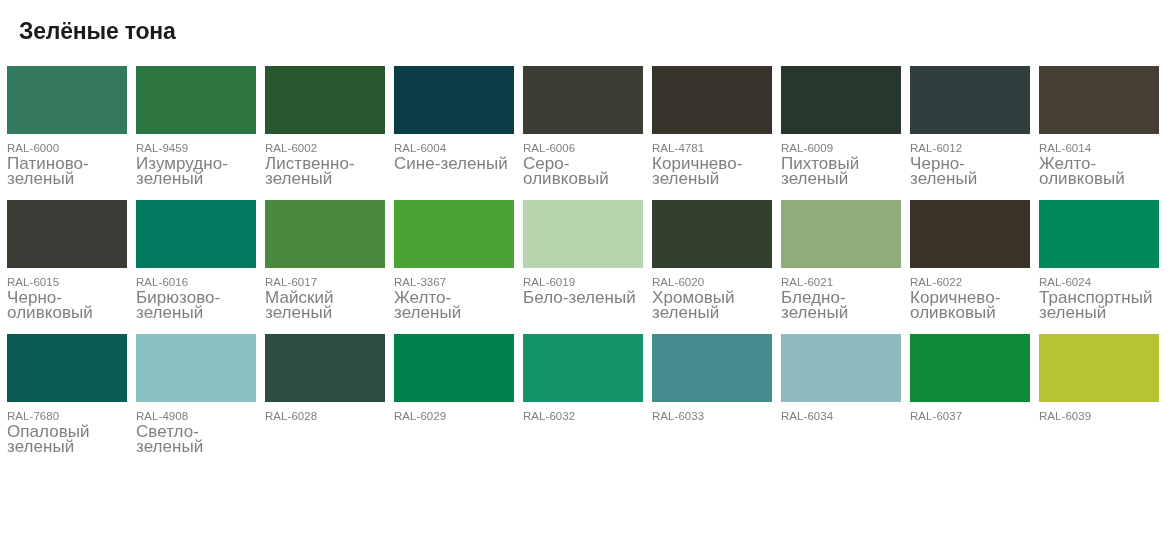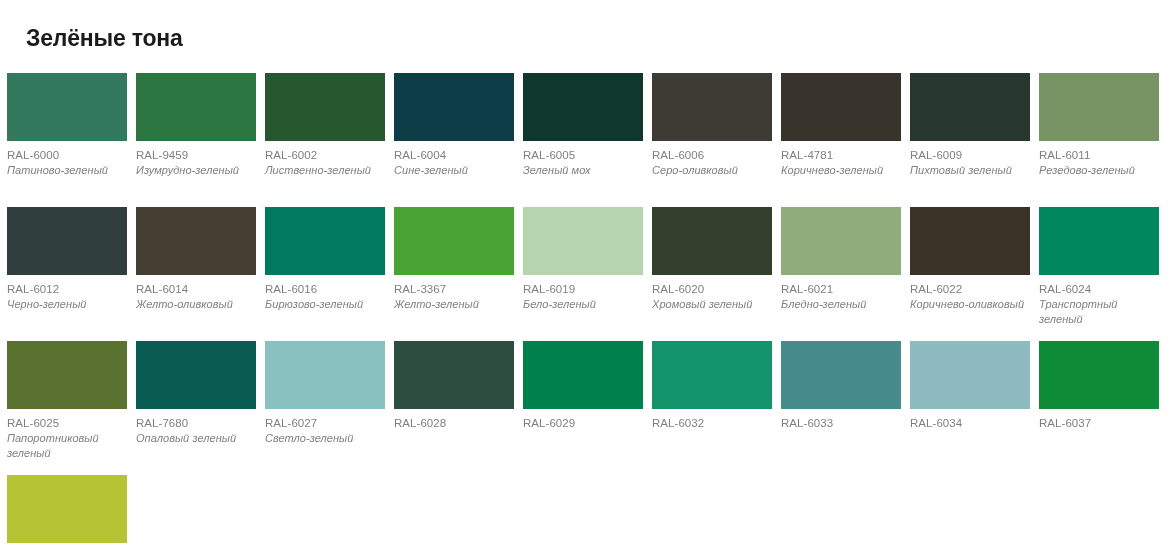--- a/index.html
+++ b/index.html
@@ -22,21 +22,21 @@
     height: 548px;
     box-sizing: border-box;
     padding: 0 7px;
   }
 
   .page-title {
     font-size: 23px;
     font-weight: bold;
     color: #1b1b1b;
     letter-spacing: -0.2px;
-    margin: 12px;
+    margin: 5px;
     padding: 14px 0 0 7px;
     line-height: 1.1;
   }
 
   .swatch-grid {
     margin-top: 22px;
     display: grid;
     grid-template-columns: repeat(9, 120px);
     column-gap: 9px;
     row-gap: 0;
@@ -59,25 +59,24 @@
   .swatch-code {
     font-size: 11.5px;
     color: #7f8083;
     line-height: 15px;
     margin-top: 7px;
     white-space: nowrap;
     letter-spacing: 0.05px;
   }
 
   .swatch-name {
-    font-size: 11px;
+    font-size: 17px;
     color: #7f8083;
     line-height: 15px;
     letter-spacing: 0.05px;
-    font-style: italic;
   }
 </style>
 </head>
 <body>
 
 <div class="page">
 
   <h1 class="page-title">Зелёные тона</h1>
 
   <div class="swatch-grid" id="swatch-grid" style="grid-template-columns: repeat(9, 120px);">
@@ -95,60 +94,60 @@
         <span class="swatch-chip" title="RAL-6002" style="background-color: rgb(38, 87, 47);"></span>
         <div class="swatch-code">RAL-6002</div>
         <div class="swatch-name">Лиственно-зеленый</div>
       </div>
       <div class="swatch-cell">
         <span class="swatch-chip" title="RAL-6004" style="background-color: rgb(13, 61, 70);"></span>
         <div class="swatch-code">RAL-6004</div>
         <div class="swatch-name">Сине-зеленый</div>
       </div>
       <div class="swatch-cell">
-        <span class="swatch-chip" title="RAL-6005" style="background-color: rgb(16, 55, 43);"></span>
-        <div class="swatch-code">RAL-6005</div>
-        <div class="swatch-name">Зеленый мох</div>
-      </div>
-      <div class="swatch-cell">
         <span class="swatch-chip" title="RAL-6006" style="background-color: rgb(60, 60, 53);"></span>
         <div class="swatch-code">RAL-6006</div>
         <div class="swatch-name">Серо-оливковый</div>
       </div>
       <div class="swatch-cell">
         <span class="swatch-chip" title="RAL-6008" style="background-color: rgb(56, 52, 44);"></span>
         <div class="swatch-code">RAL-4781</div>
         <div class="swatch-name">Коричнево-зеленый</div>
       </div>
       <div class="swatch-cell">
         <span class="swatch-chip" title="RAL-6009" style="background-color: rgb(39, 55, 46);"></span>
         <div class="swatch-code">RAL-6009</div>
         <div class="swatch-name">Пихтовый зеленый</div>
       </div>
       <div class="swatch-cell">
-        <span class="swatch-chip" title="RAL-6011" style="background-color: rgb(119, 148, 100);"></span>
-        <div class="swatch-code">RAL-6011</div>
-        <div class="swatch-name">Резедово-зеленый</div>
-      </div>
-      <div class="swatch-cell">
         <span class="swatch-chip" title="RAL-6012" style="background-color: rgb(48, 62, 62);"></span>
         <div class="swatch-code">RAL-6012</div>
         <div class="swatch-name">Черно-зеленый</div>
       </div>
       <div class="swatch-cell">
         <span class="swatch-chip" title="RAL-6014" style="background-color: rgb(69, 63, 51);"></span>
         <div class="swatch-code">RAL-6014</div>
         <div class="swatch-name">Желто-оливковый</div>
       </div>
       <div class="swatch-cell">
+        <span class="swatch-chip" title="RAL-6015" style="background-color: rgb(59, 60, 54);"></span>
+        <div class="swatch-code">RAL-6015</div>
+        <div class="swatch-name">Черно-оливковый</div>
+      </div>
+      <div class="swatch-cell">
         <span class="swatch-chip" title="RAL-6016" style="background-color: rgb(0, 121, 95);"></span>
         <div class="swatch-code">RAL-6016</div>
         <div class="swatch-name">Бирюзово-зеленый</div>
       </div>
       <div class="swatch-cell">
+        <span class="swatch-chip" title="RAL-6017" style="background-color: rgb(74, 138, 60);"></span>
+        <div class="swatch-code">RAL-6017</div>
+        <div class="swatch-name">Майский зеленый</div>
+      </div>
+      <div class="swatch-cell">
         <span class="swatch-chip" title="RAL-6018" style="background-color: rgb(74, 164, 52);"></span>
         <div class="swatch-code">RAL-3367</div>
         <div class="swatch-name">Желто-зеленый</div>
       </div>
       <div class="swatch-cell">
         <span class="swatch-chip" title="RAL-6019" style="background-color: rgb(182, 212, 174);"></span>
         <div class="swatch-code">RAL-6019</div>
         <div class="swatch-name">Бело-зеленый</div>
       </div>
       <div class="swatch-cell">
@@ -165,32 +164,27 @@
         <span class="swatch-chip" title="RAL-6022" style="background-color: rgb(58, 51, 40);"></span>
         <div class="swatch-code">RAL-6022</div>
         <div class="swatch-name">Коричнево-оливковый</div>
       </div>
       <div class="swatch-cell">
         <span class="swatch-chip" title="RAL-6024" style="background-color: rgb(0, 135, 91);"></span>
         <div class="swatch-code">RAL-6024</div>
         <div class="swatch-name">Транспортный зеленый</div>
       </div>
       <div class="swatch-cell">
-        <span class="swatch-chip" title="RAL-6025" style="background-color: rgb(91, 113, 48);"></span>
-        <div class="swatch-code">RAL-6025</div>
-        <div class="swatch-name">Папоротниковый зеленый</div>
-      </div>
-      <div class="swatch-cell">
         <span class="swatch-chip" title="RAL-6026" style="background-color: rgb(10, 92, 83);"></span>
         <div class="swatch-code">RAL-7680</div>
         <div class="swatch-name">Опаловый зеленый</div>
       </div>
       <div class="swatch-cell">
         <span class="swatch-chip" title="RAL-6027" style="background-color: rgb(137, 193, 193);"></span>
-        <div class="swatch-code">RAL-6027</div>
+        <div class="swatch-code">RAL-4908</div>
         <div class="swatch-name">Светло-зеленый</div>
       </div>
       <div class="swatch-cell">
         <span class="swatch-chip" title="RAL-6028" style="background-color: rgb(45, 77, 65);"></span>
         <div class="swatch-code">RAL-6028</div>
       </div>
       <div class="swatch-cell">
         <span class="swatch-chip" title="RAL-6029" style="background-color: rgb(0, 128, 75);"></span>
         <div class="swatch-code">RAL-6029</div>
       </div>

